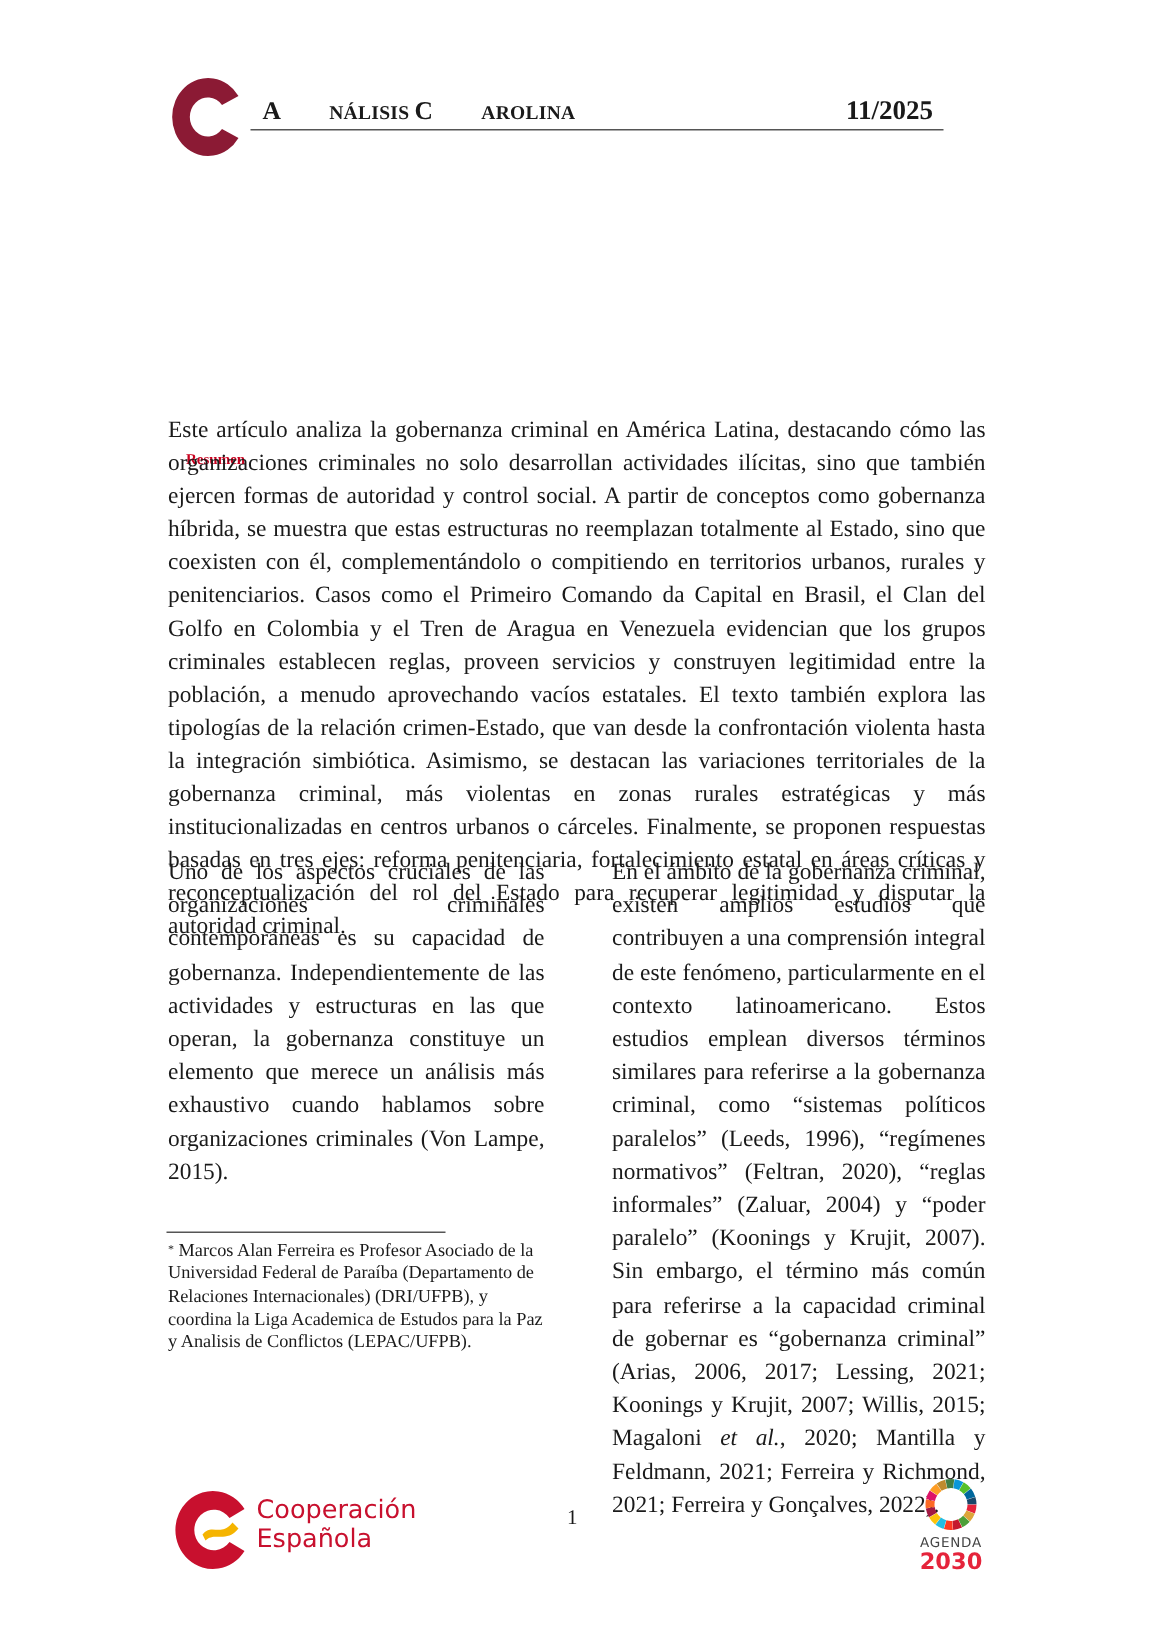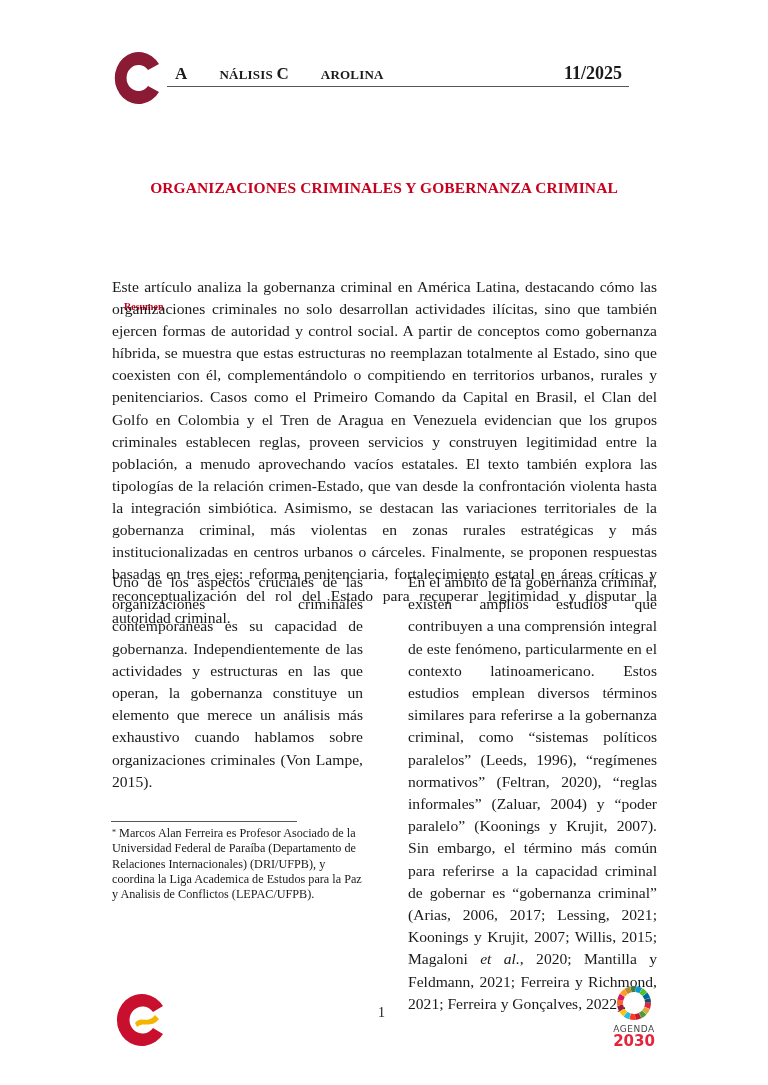--- a/index.html
+++ b/index.html
@@ -55,21 +55,20 @@
 
 <div class="page">
 
   <svg class="logo-c" viewBox="0 0 50 56">
     <path d="M47 14 A24 26 0 1 0 47 42 L36 36 A12 13 0 1 1 36 20 Z" fill="#8b1a34"></path>
   </svg>
   <div class="hdr-title"><span>A</span><span class="sc">NÁLISIS </span><span>C</span><span class="sc">AROLINA</span></div>
   <div class="hdr-date">11/2025</div>
   <div class="hdr-line"></div>
 
-  <div class="doc-title">ORGANIZACIONES CRIMINALES Y GOBERNANZA CRIMINAL</div>
 
   <div class="abs-head">Resumen</div>
   <div class="abs-body">Este artículo analiza la gobernanza criminal en América Latina, destacando cómo las orga­nizaciones criminales no solo desarrollan actividades ilícitas, sino que también ejercen for­mas de autoridad y control social. A partir de conceptos como gobernanza híbrida, se mues­tra que estas estructuras no reemplazan totalmente al Estado, sino que coexisten con él, complementándolo o compitiendo en territorios urbanos, rurales y penitenciarios. Casos como el Primeiro Comando da Capital en Brasil, el Clan del Golfo en Colombia y el Tren de Aragua en Venezuela evidencian que los grupos criminales establecen reglas, proveen servicios y construyen legitimidad entre la población, a menudo aprovechando vacíos esta­tales. El texto también explora las tipologías de la relación crimen-Estado, que van desde la confrontación violenta hasta la integración simbiótica. Asimismo, se destacan las variacio­nes territoriales de la gobernanza criminal, más violentas en zonas rurales estratégicas y más institucionalizadas en centros urbanos o cárceles. Finalmente, se proponen respuestas basadas en tres ejes: reforma penitenciaria, fortalecimiento estatal en áreas críticas y recon­ceptualización del rol del Estado para recuperar legitimidad y disputar la autoridad criminal.</div>
 
   <div class="col-left">
     <div class="col-text">Uno de los aspectos cruciales de las orga­nizaciones criminales contemporáneas es su capacidad de gobernanza. Indepen­dientemente de las actividades y estructu­ras en las que operan, la gobernanza cons­tituye un elemento que merece un análisis más exhaustivo cuando hablamos sobre organizaciones criminales (Von Lampe, 2015).</div>
   </div>
 
   <div class="col-right">
     <div class="col-text"><span>En el ámbito de la gobernanza criminal, existen amplios estudios que contribuyen a una comprensión integral de este fenó­meno, particularmente en el contexto latinoamericano. Estos estudios emplean diversos términos similares para referirse a la gobernanza criminal, como “sistemas políticos paralelos” (Leeds, 1996), “regí­menes normativos” (Feltran, 2020), “re­glas informales” (Zaluar, 2004) y “poder paralelo” (Koonings y Krujit, 2007). Sin embargo, el término más común para referirse a la capacidad criminal de go­bernar es “gobernanza criminal” (Arias, 2006, 2017; Lessing, 2021; Koonings y Krujit, 2007; Willis, 2015; Magaloni </span><em>et al.</em><span>, 2020; Mantilla y Feldmann, 2021; Ferreira y Richmond, 2021; Ferreira y Gonçalves, 2022).</span></div>
@@ -77,20 +76,24 @@
 
   <div class="fn-sep"></div>
   <div class="fn-block">
     <div><sup>*</sup><span> Marcos Alan Ferreira es Profesor Asociado de la Universidad Federal de Paraíba (Departamen­to de Relaciones Internacionales) (DRI/UFPB), y coordina la Liga Academica de Estudos para la Paz y Analisis de Conflictos (LEPAC/UFPB).</span></div>
   </div>
 
   <svg class="coop-logo" viewBox="0 0 52 54">
     <path d="M48 13 A25 26 0 1 0 48 41 L38 35 A13 13.5 0 1 1 38 19 Z" fill="#c8102e"></path>
     <path d="M20 30 C26 22, 32 32, 40 22 L44 26 C36 36, 28 28, 22 34 Z" fill="#f5b400"></path>
   </svg>
+  <div class="coop-text">
+    <div>Cooperación</div>
+    <div>Española</div>
+  </div>
   <div class="page-num">1</div>
 
   <div class="agenda">
     <svg width="36" height="36" viewBox="0 0 36 36">
       <g fill="none" stroke-width="6">
         <circle cx="18" cy="18" r="14" stroke="#e5243b" stroke-dasharray="5 83" stroke-dashoffset="0"></circle>
         <circle cx="18" cy="18" r="14" stroke="#dda63a" stroke-dasharray="5 83" stroke-dashoffset="-5.2"></circle>
         <circle cx="18" cy="18" r="14" stroke="#4c9f38" stroke-dasharray="5 83" stroke-dashoffset="-10.4"></circle>
         <circle cx="18" cy="18" r="14" stroke="#c5192d" stroke-dasharray="5 83" stroke-dashoffset="-15.6"></circle>
         <circle cx="18" cy="18" r="14" stroke="#ff3a21" stroke-dasharray="5 83" stroke-dashoffset="-20.8"></circle>

